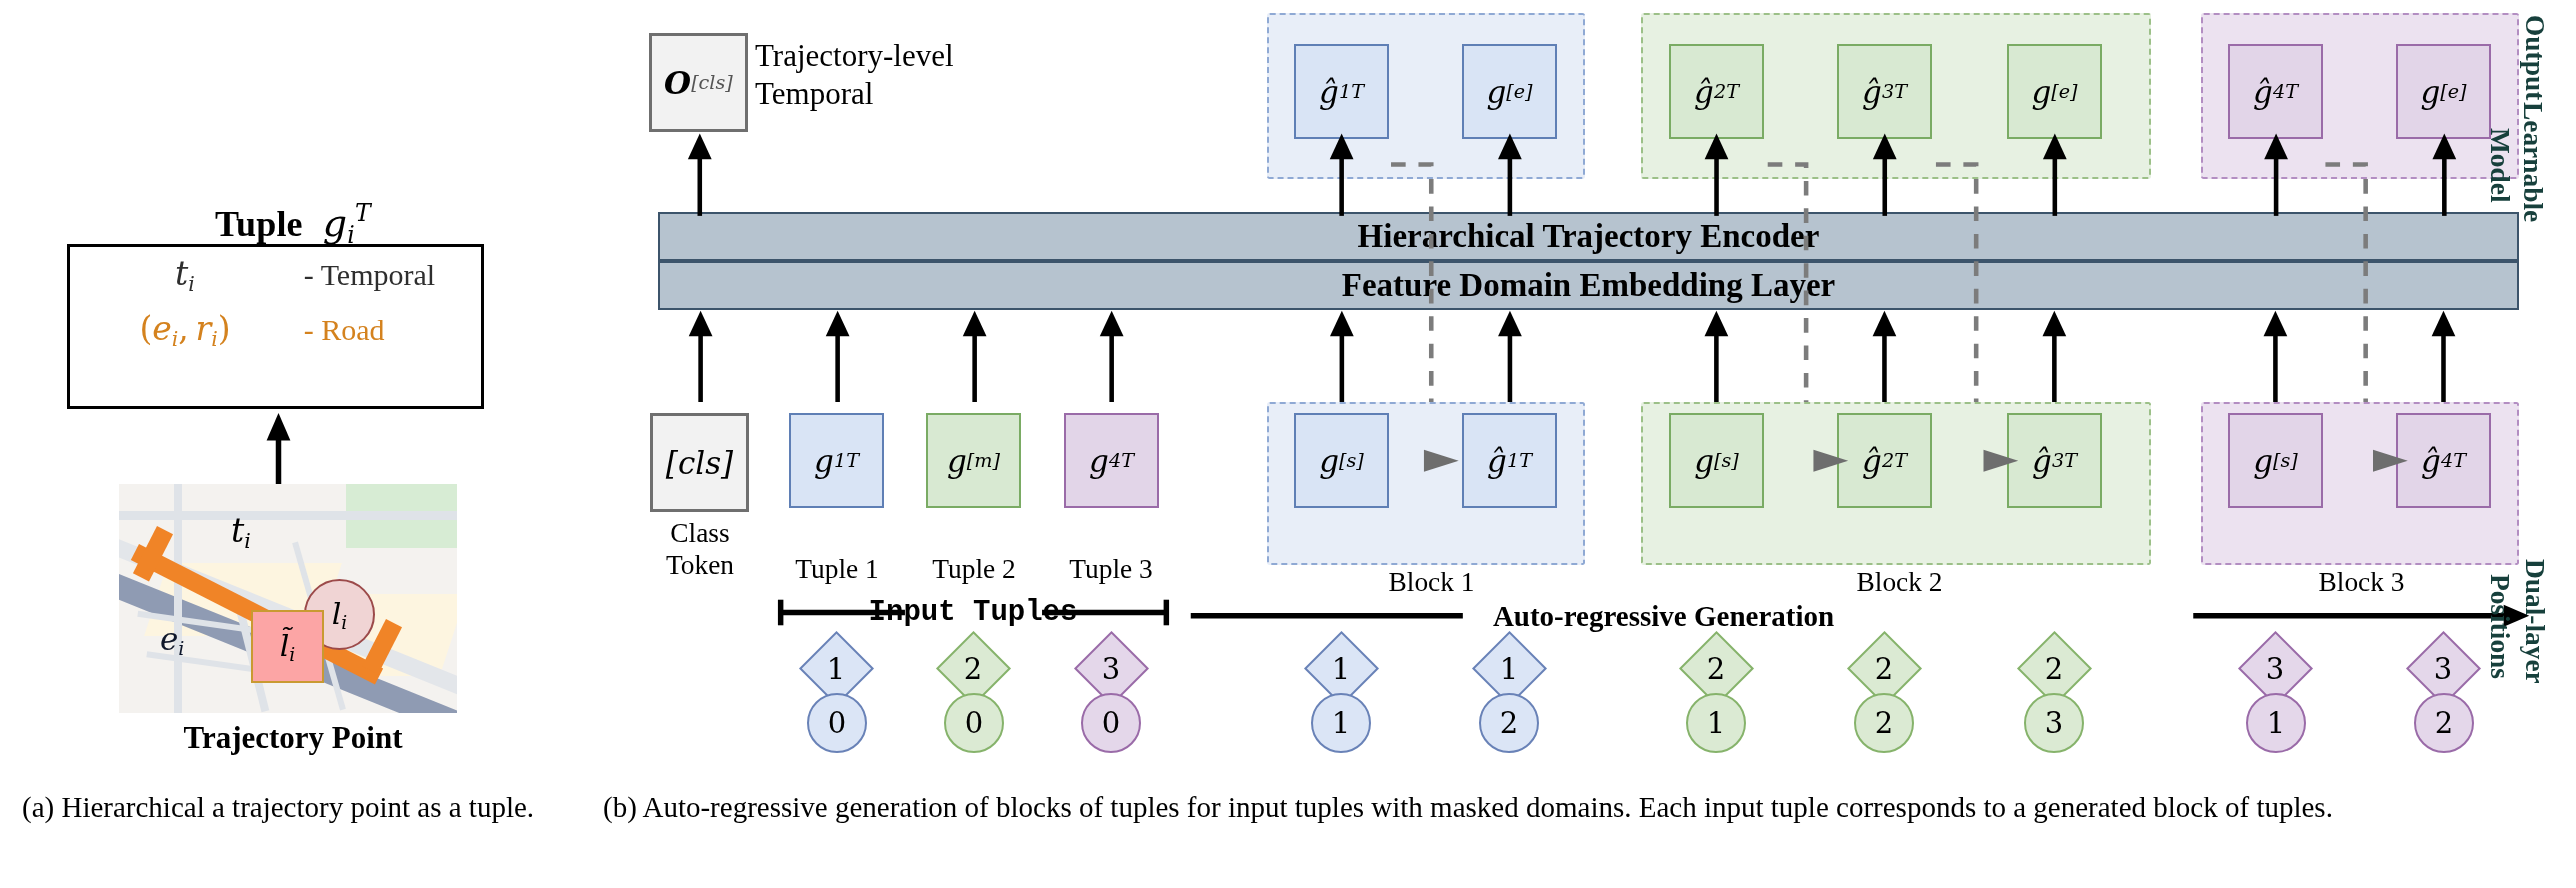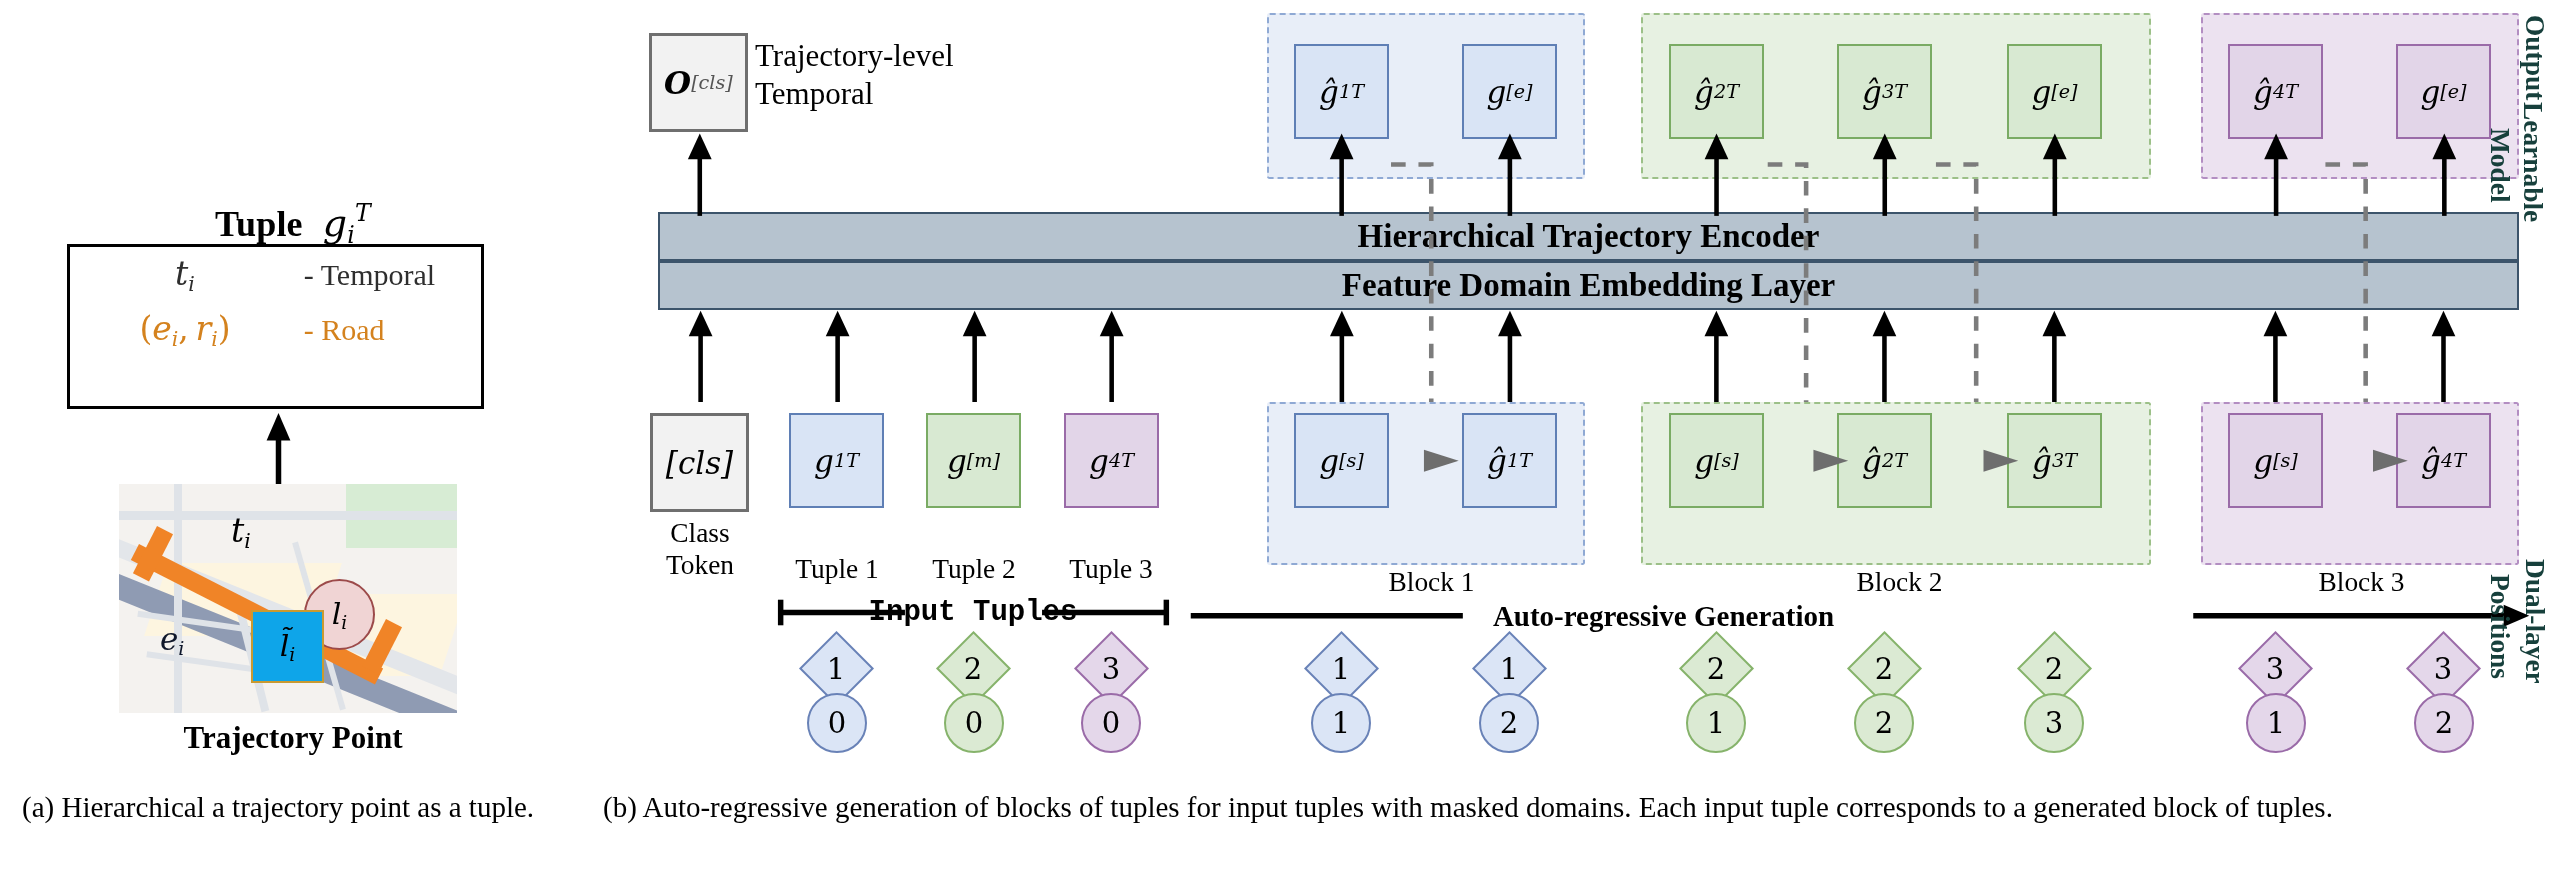--- a/index.html
+++ b/index.html
@@ -42,21 +42,21 @@
   #map-wrap .mbuild { position:absolute; background:#fdf5e0; }
   #map-wrap .mgreen { position:absolute; background:#d7ecd4; }
   #map-wrap .mwater { position:absolute; background:#8f9bb3; }
   #map-wrap .mline  { position:absolute; background:#dfe3e8; }
 
   #ti-label { left:231px; top:475px; font-size:33px; font-family:"DejaVu Serif", serif; }
   #ei-label { left:160px; top:585px; font-size:31px; font-family:"DejaVu Serif", serif; color:#0f172a; }
   #li-circle { left:304px; top:543px; width:71px; height:71px; border-radius:50%;
      background:#f0d4d4; border:2.7px solid #9c4a4a; display:flex; align-items:center; justify-content:center;
      font-size:30px; font-family:"DejaVu Serif", serif; }
-  #lt-square { left:251px; top:574px; width:73px; height:73px; background:#0ea5e9;
+  #lt-square { left:251px; top:574px; width:73px; height:73px; background:#fca5a5;
      border:2.7px solid #c99a31; display:flex; align-items:center; justify-content:center;
      font-size:30px; font-family:"DejaVu Serif", serif; }
 
   #traj-caption { left:101px; top:684px; width:384px; text-align:center;
      font-size:31px; font-weight:bold; }
 
   
   .tokbox { position:absolute; display:flex; align-items:center; justify-content:center;
      font-size:31px; font-family:"DejaVu Serif", serif; }
   .tb-gray  { background:#f2f2f2; border:3.7px solid #6f6f6f; }

